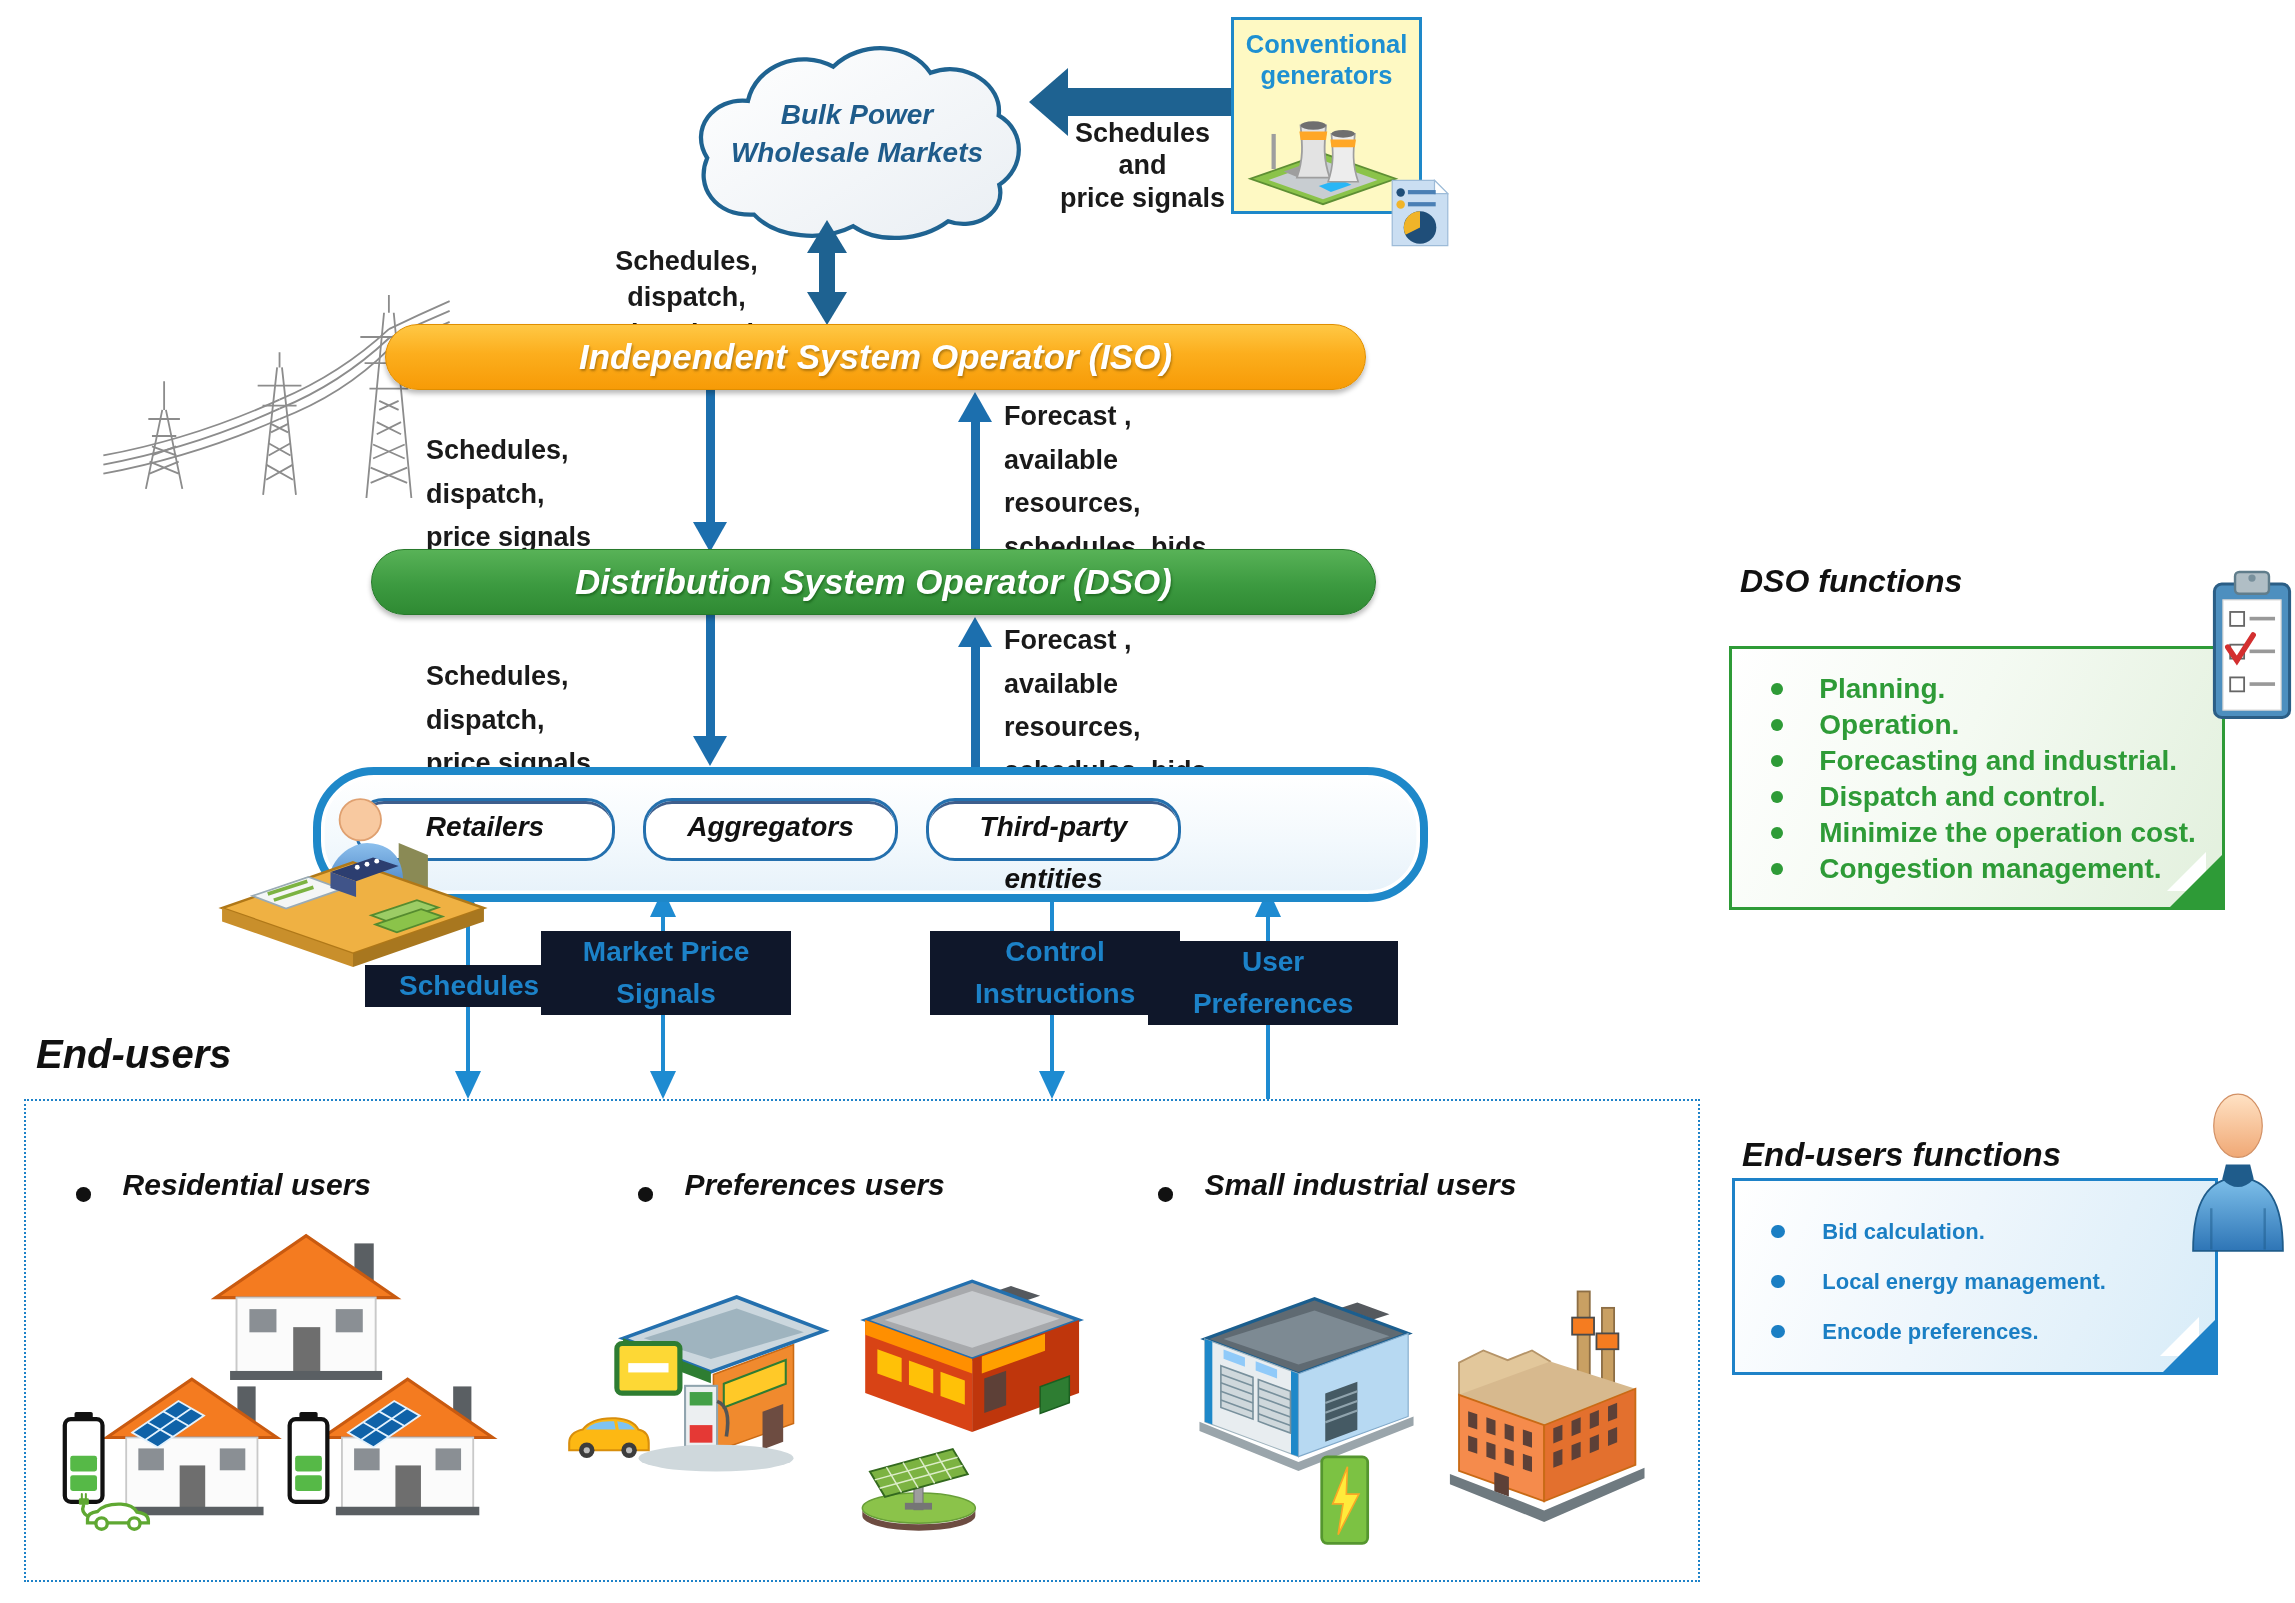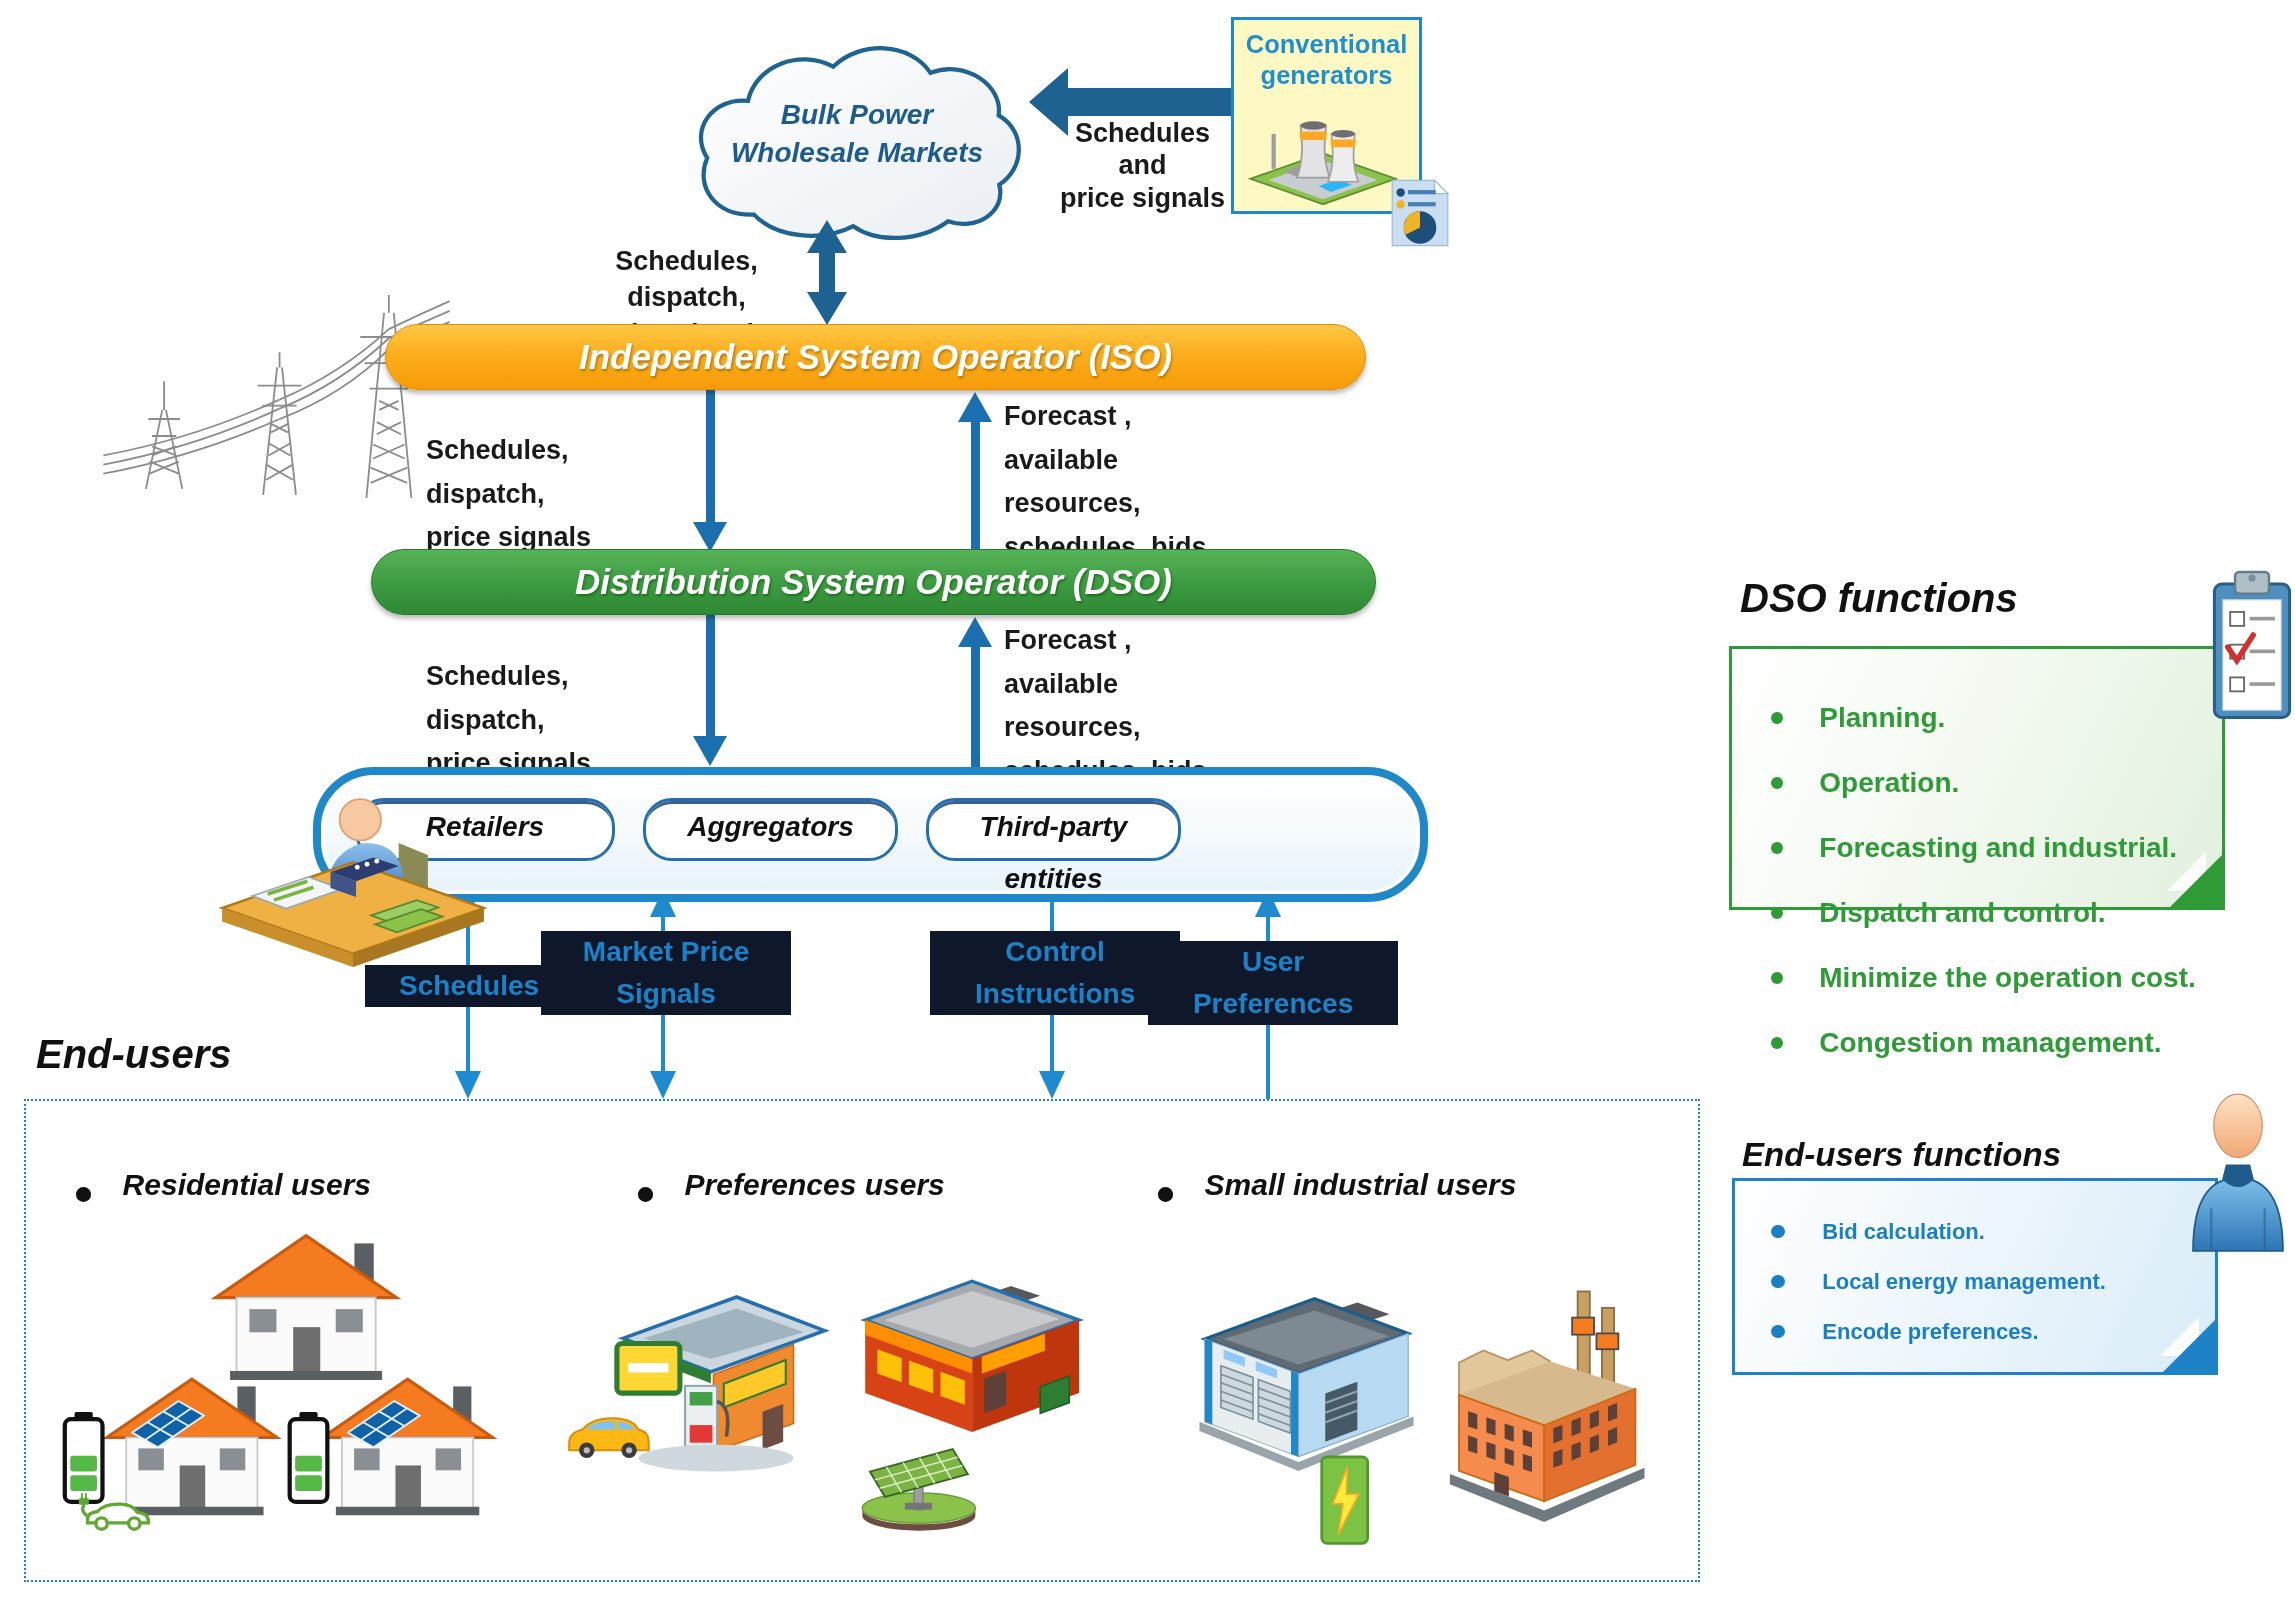--- a/index.html
+++ b/index.html
@@ -43,21 +43,21 @@
   .group-head{position:absolute;display:flex;align-items:flex-end;gap:32px;z-index:6;}
   .group-head .dot{width:14.6px;height:14.6px;border-radius:50%;background:#111;}
   .group-head .txt{color:#111;font-weight:bold;font-style:italic;font-size:30px;}
   
   .funcbox{position:absolute;z-index:3;}
   .funcbox ul{list-style:none;margin:0;padding:0;}
   .funcbox li{position:relative;font-weight:bold;}
   .dso-box{left:1729px;top:646px;width:490px;height:258px;border:3.6px solid #2e9b37;
     background:linear-gradient(115deg,#ffffff 0%,#f4faf2 45%,#e2f0dd 100%);}
   .dso-box ul{padding:22px 0 0 7.3px;}
-  .dso-box li{font-size:28px;line-height:36px;color:#2e9b37;padding-left:80px;margin-top:29px;}
+  .dso-box li{font-size:28px;line-height:36px;color:#2e9b37;padding-left:80px;}
   .dso-box li::before{content:"";position:absolute;left:32px;top:12px;width:12px;height:12px;border-radius:50%;background:#2e9b37;}
   .eu-box{left:1732px;top:1178px;width:480px;height:191px;border:3.6px solid #1e82c8;
     background:linear-gradient(115deg,#ffffff 0%,#eef6fc 45%,#d8ecf8 100%);}
   .eu-box ul{padding:25.5px 0 0 7.3px;}
   .eu-box li{font-size:22px;line-height:50px;color:#1b7fc4;padding-left:80px;}
   .eu-box li::before{content:"";position:absolute;left:29px;top:18px;width:13.4px;height:13.4px;border-radius:50%;background:#1b7fc4;}
   .curl-green{position:absolute;right:-1.8px;bottom:-1.8px;width:0;height:0;
     border-style:solid;border-width:0 0 56px 56px;border-color:transparent transparent #2e9b37 transparent;}
   .curl-blue{position:absolute;right:-1.8px;bottom:-1.8px;width:0;height:0;
     border-style:solid;border-width:0 0 56px 56px;border-color:transparent transparent #1e82c8 transparent;}
@@ -439,21 +439,21 @@
         <polygon points="185,280 200,274 200,299 185,305"></polygon>
           <polygon points="215,268 230,262 230,287 215,293"></polygon>
         <polygon points="245,256 260,250 260,275 245,281"></polygon>
           <polygon points="275,244 290,238 290,263 275,269"></polygon>
         <polygon points="88,312 112,320 112,352 88,344"></polygon>
       </g>
       <polygon points="15,315 170,375 335,305 335,322 170,394 15,332" fill="#6f7a80"></polygon>
     </g>
   </svg>
 
-  <div class="section-title" style="left:1740px;top:576px;font-size:40px;">DSO functions</div>
+  <div class="section-title" style="left:1740px;top:563px;font-size:32px;">DSO functions</div>
   <div class="funcbox dso-box">
     <ul>
       <li>Planning.</li>
       <li>Operation.</li>
       <li>Forecasting and industrial.</li>
       <li>Dispatch and control.</li>
       <li>Minimize the operation cost.</li>
       <li>Congestion management.</li>
     </ul>
     <div class="curl-white"></div>

